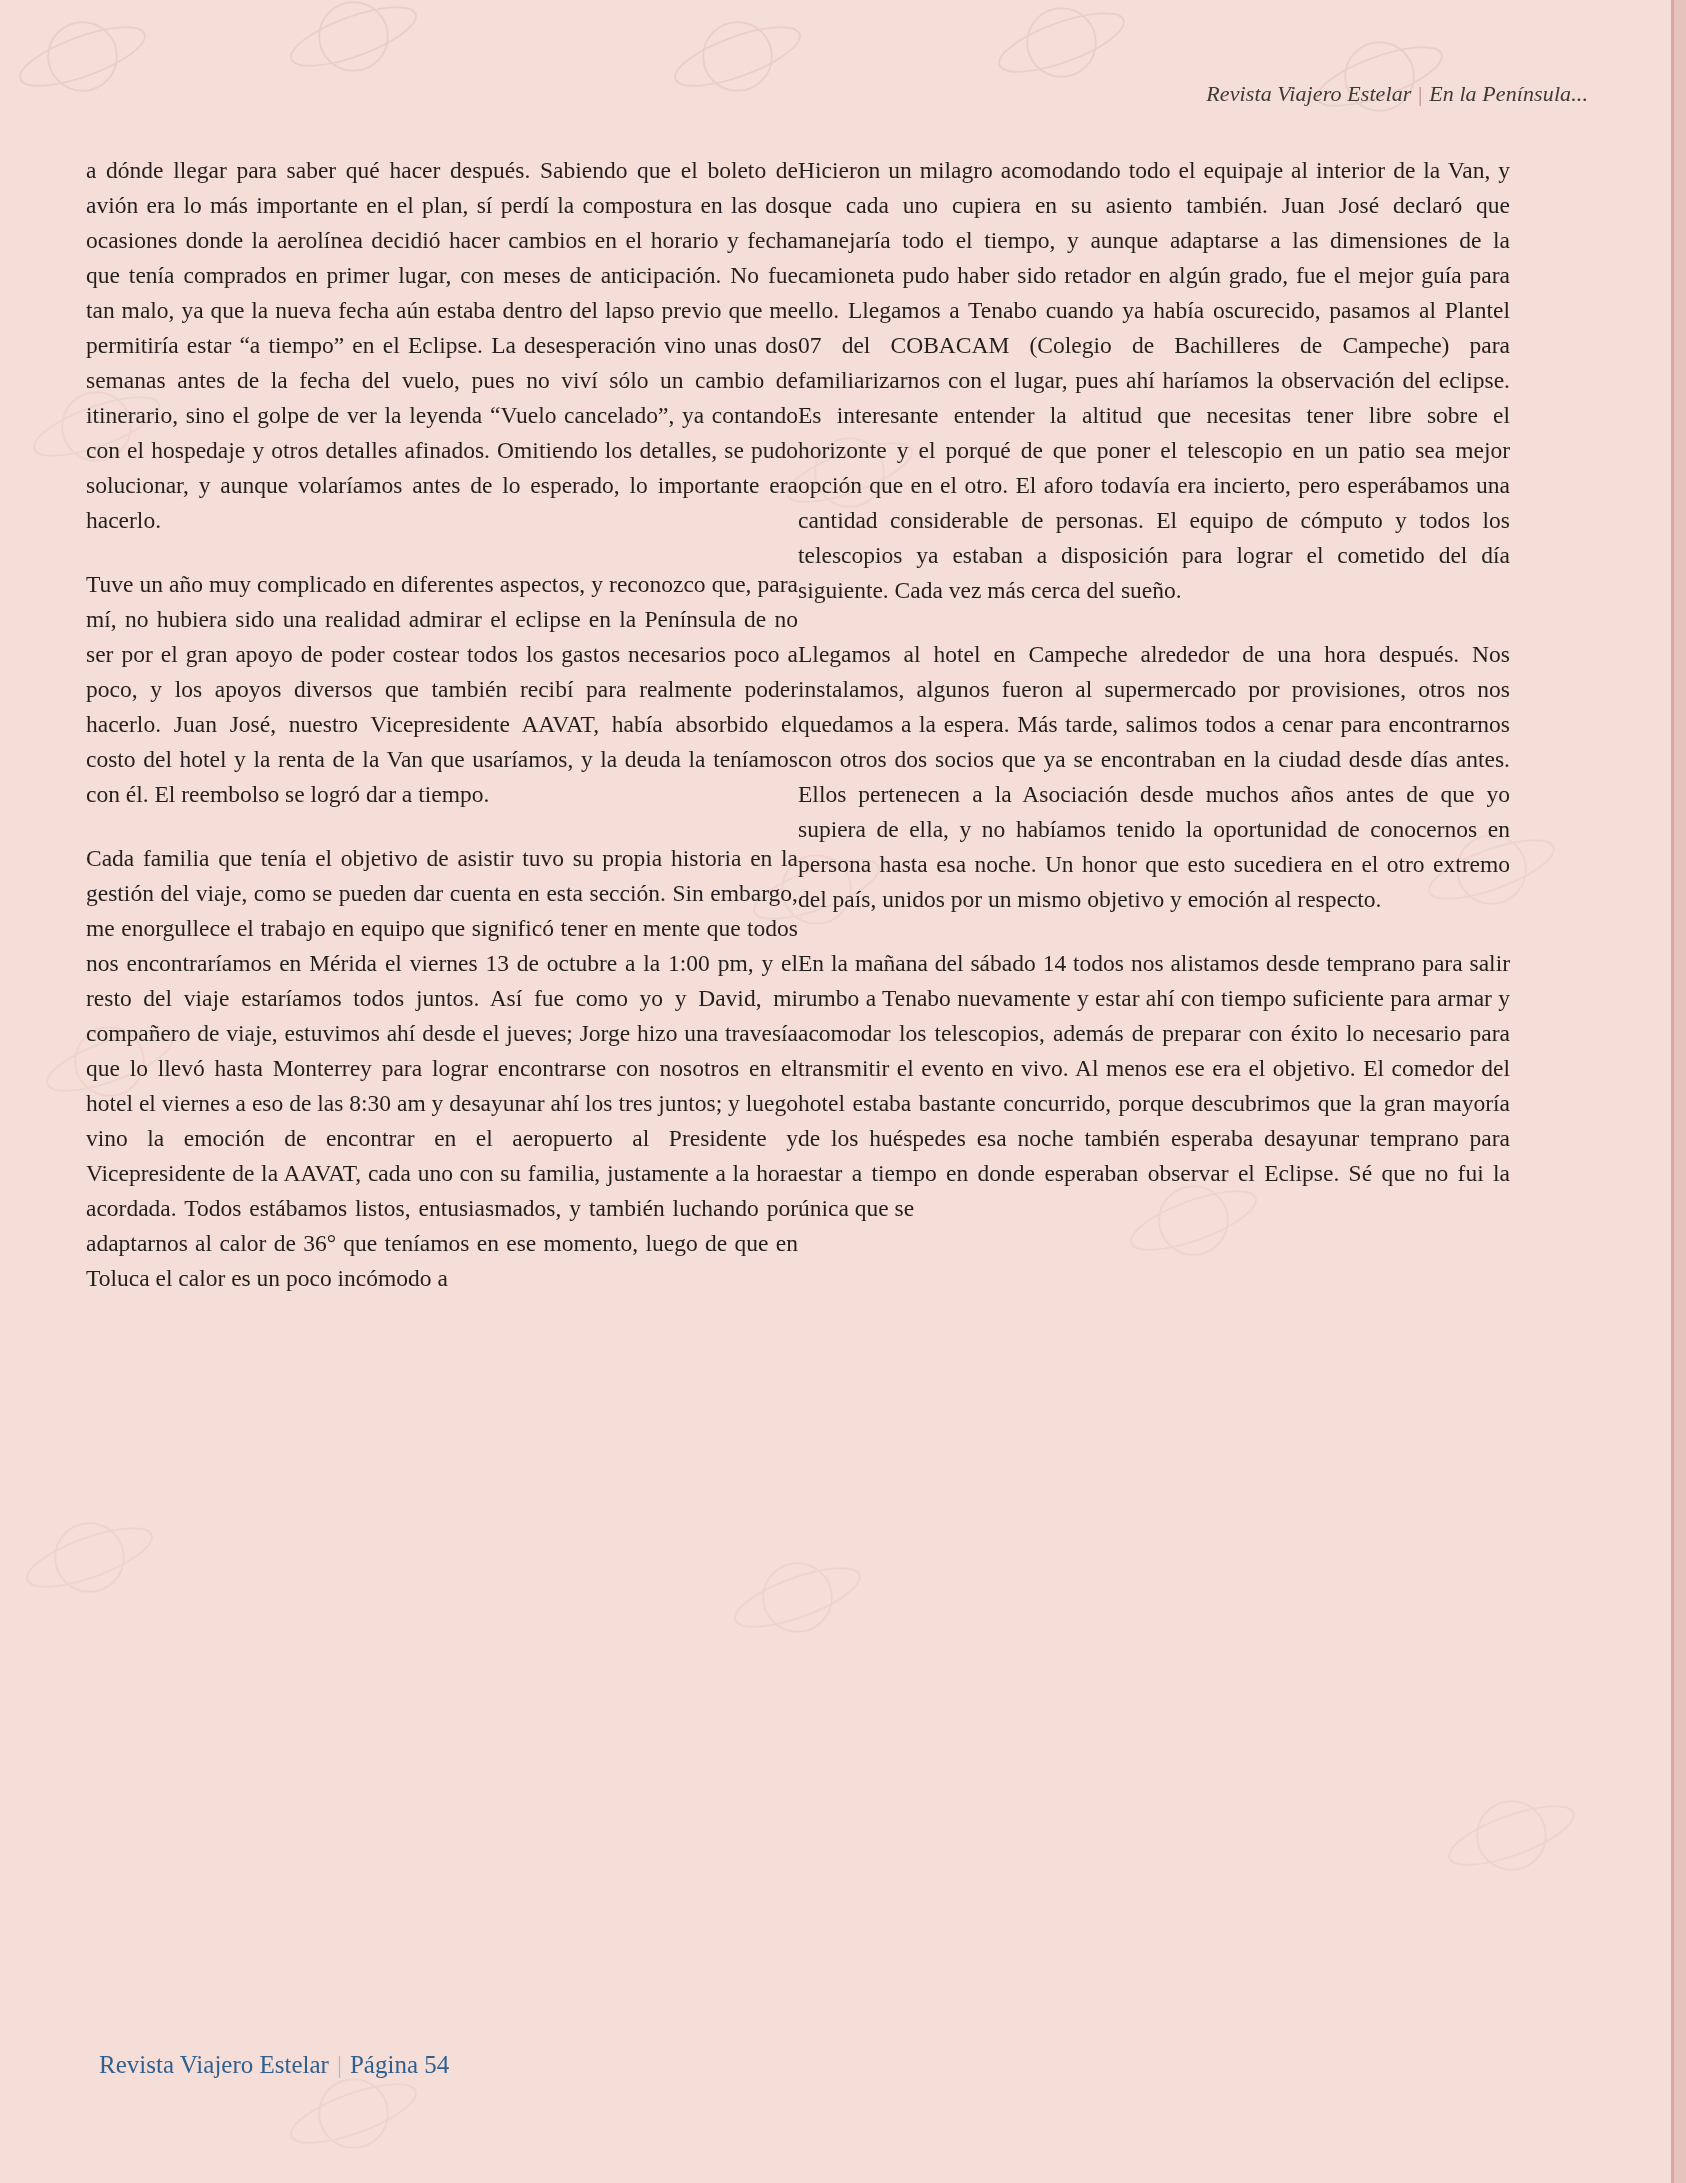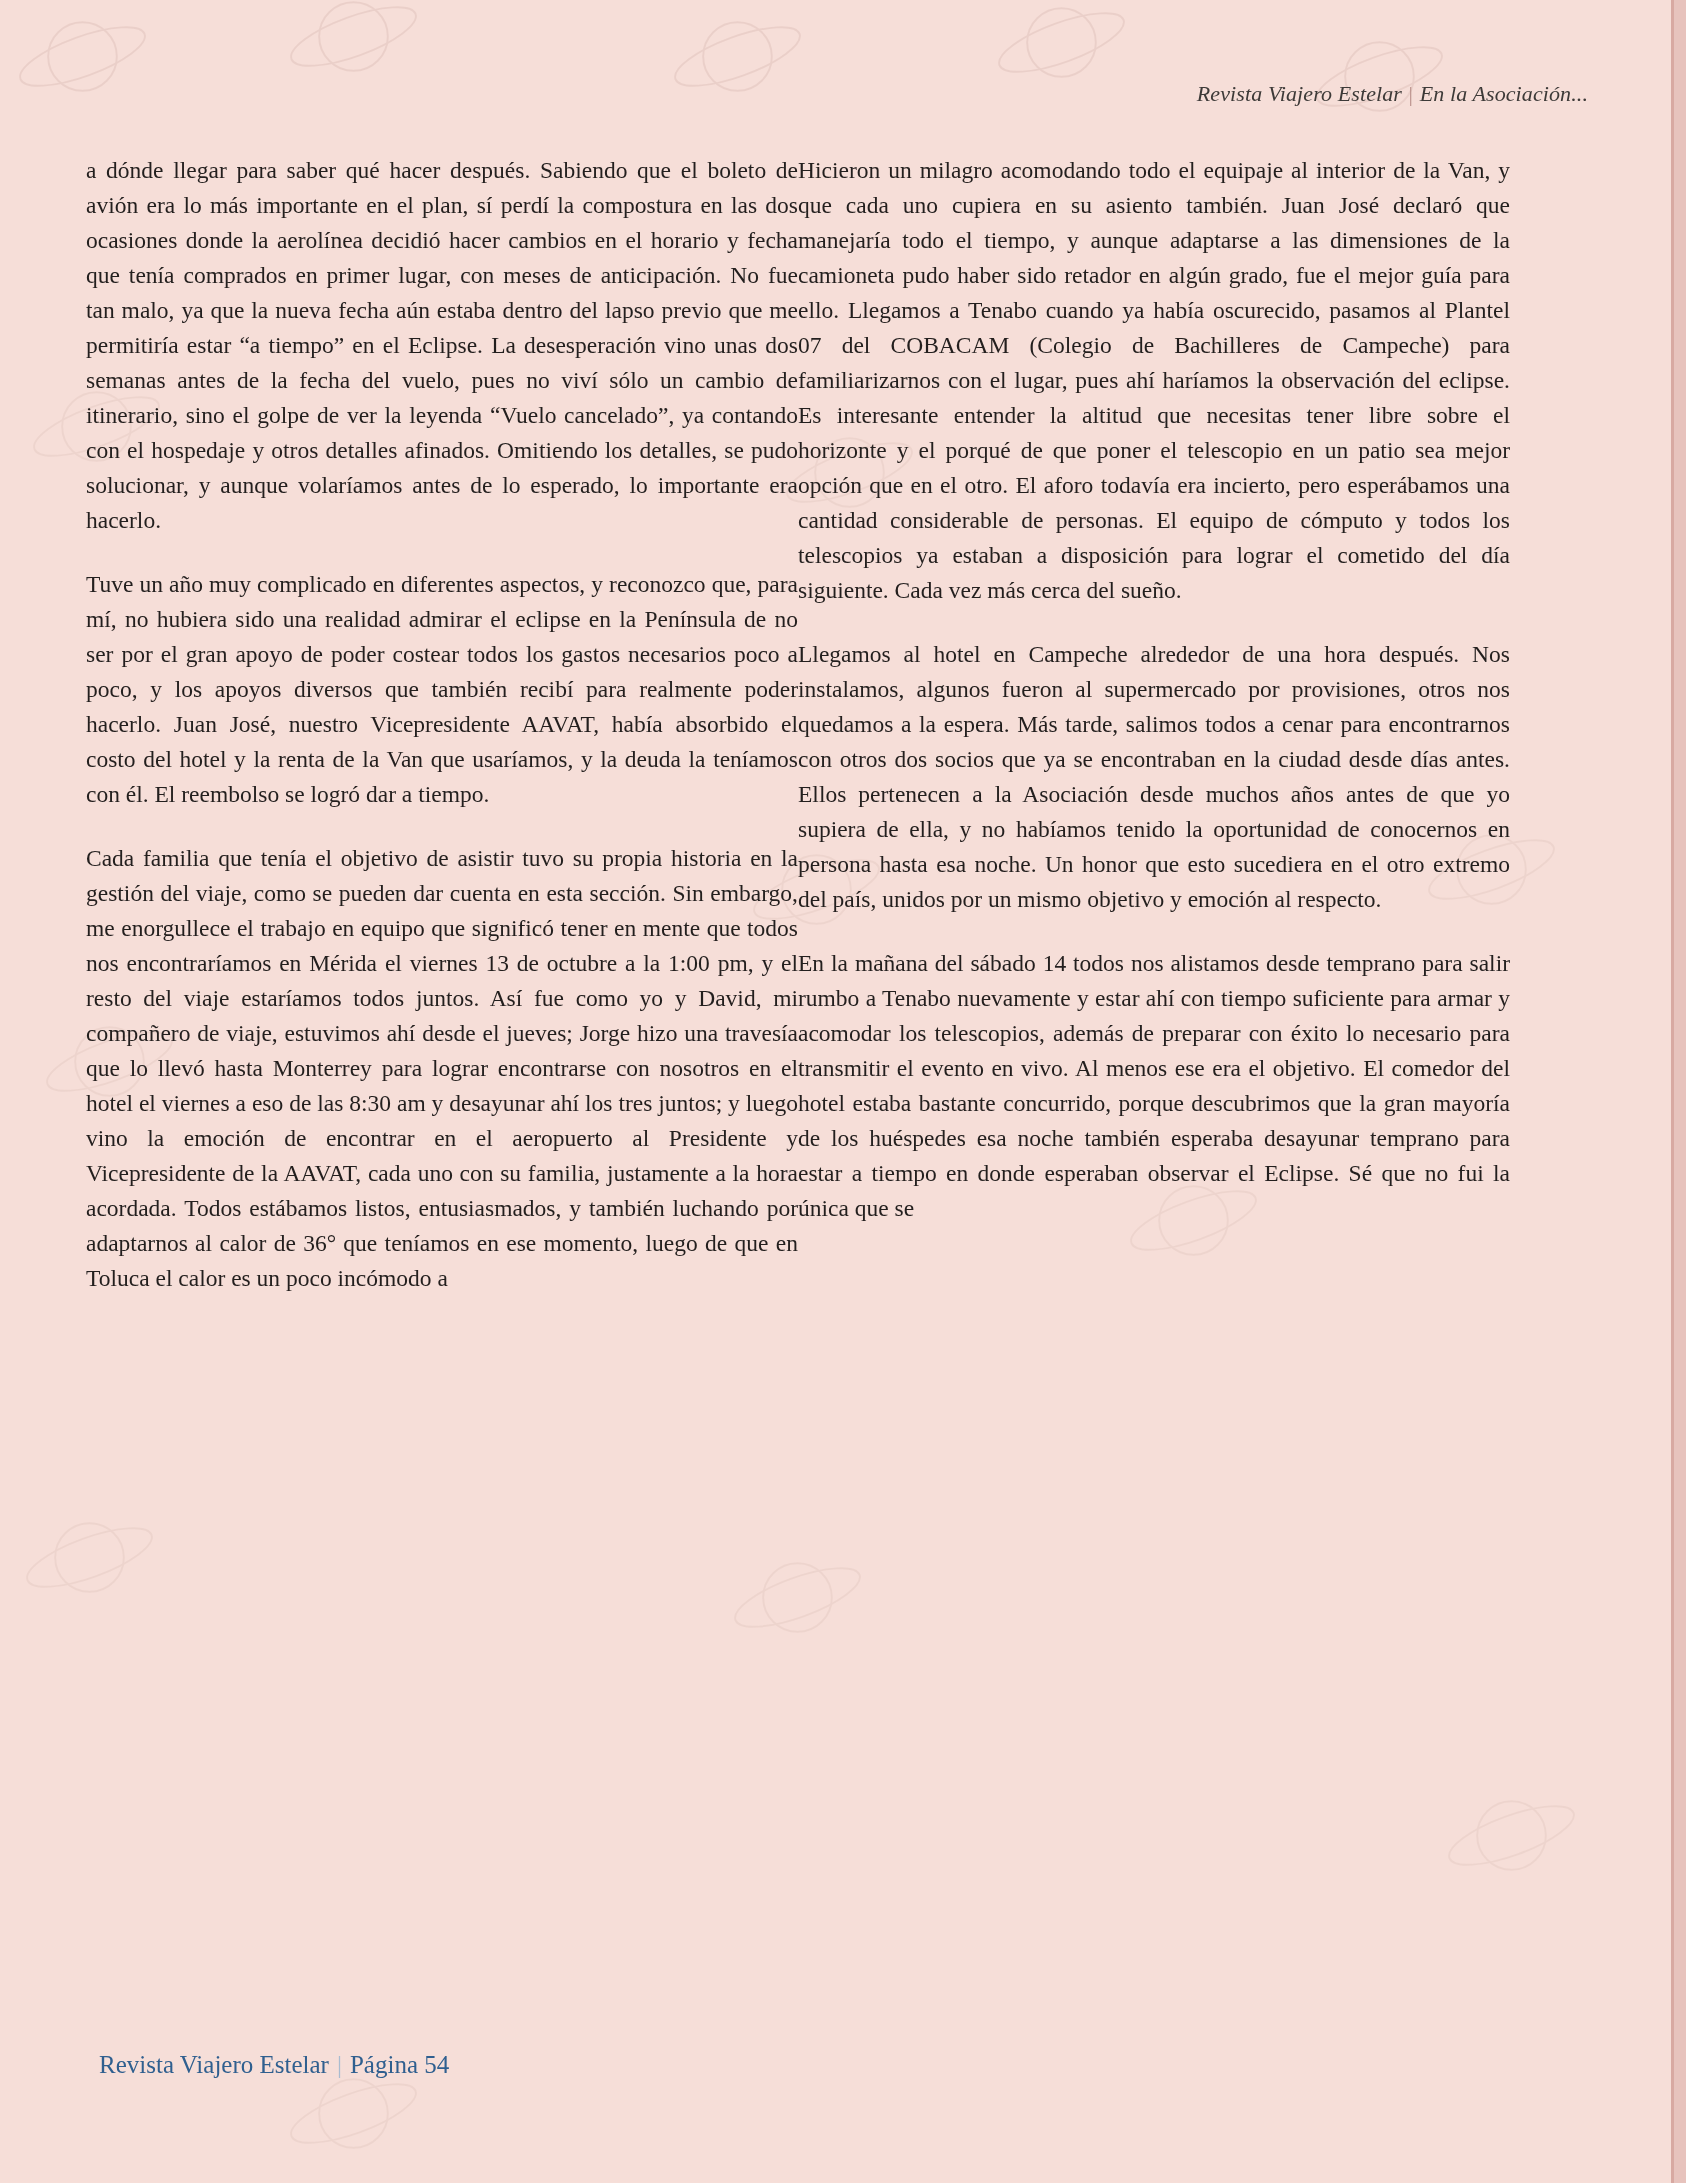--- a/index.html
+++ b/index.html
@@ -232,21 +232,21 @@
           <circle cx="105" cy="75" r="52"></circle>
           <ellipse cx="105" cy="75" rx="100" ry="30" transform="rotate(-20 105 75)"></ellipse>
         </g>
       </svg>
   </div>
 </div>
 
 <div class="page">
 
   <div class="running-head">
-    <span>Revista Viajero Estelar</span><span class="sep">|</span><span>En la Asociación...</span>
+    <span>Revista Viajero Estelar</span><span class="sep">|</span><span>En la Península...</span>
   </div>
 
   <div class="columns">
 
     <div class="col">
       <p>a dónde llegar para saber qué hacer después. Sabiendo que el boleto de avión era lo más importante en el plan, sí perdí la compostura en las dos ocasiones donde la aerolínea decidió hacer cambios en el horario y fecha que tenía comprados en primer lugar, con meses de anticipación. No fue tan malo, ya que la nueva fecha aún estaba dentro del lapso previo que me permitiría estar “a tiempo” en el Eclipse. La desesperación vino unas dos semanas antes de la fecha del vuelo, pues no viví sólo un cambio de itinerario, sino el golpe de ver la leyenda “Vuelo cancelado”, ya contando con el hospedaje y otros detalles afinados. Omitiendo los detalles, se pudo solucionar, y aunque volaríamos antes de lo esperado, lo importante era hacerlo.</p>
       <p>Tuve un año muy complicado en diferentes aspectos, y reconozco que, para mí, no hubiera sido una realidad admirar el eclipse en la Península de no ser por el gran apoyo de poder costear todos los gastos necesarios poco a poco, y los apoyos diversos que también recibí para realmente poder hacerlo. Juan José, nuestro Vicepresidente AAVAT, había absorbido el costo del hotel y la renta de la Van que usaríamos, y la deuda la teníamos con él. El reembolso se logró dar a tiempo.</p>
       <p>Cada familia que tenía el objetivo de asistir tuvo su propia historia en la gestión del viaje, como se pueden dar cuenta en esta sección. Sin embargo, me enorgullece el trabajo en equipo que significó tener en mente que todos nos encontraríamos en Mérida el viernes 13 de octubre a la 1:00 pm, y el resto del viaje estaríamos todos juntos. Así fue como yo y David, mi compañero de viaje, estuvimos ahí desde el jueves; Jorge hizo una travesía que lo llevó hasta Monterrey para lograr encontrarse con nosotros en el hotel el viernes a eso de las 8:30 am y desayunar ahí los tres juntos; y luego vino la emoción de encontrar en el aeropuerto al Presidente y Vicepresidente de la AAVAT, cada uno con su familia, justamente a la hora acordada. Todos estábamos listos, entusiasmados, y también luchando por adaptarnos al calor de 36° que teníamos en ese momento, luego de que en Toluca el calor es un poco incómodo a</p>
     </div>
 

